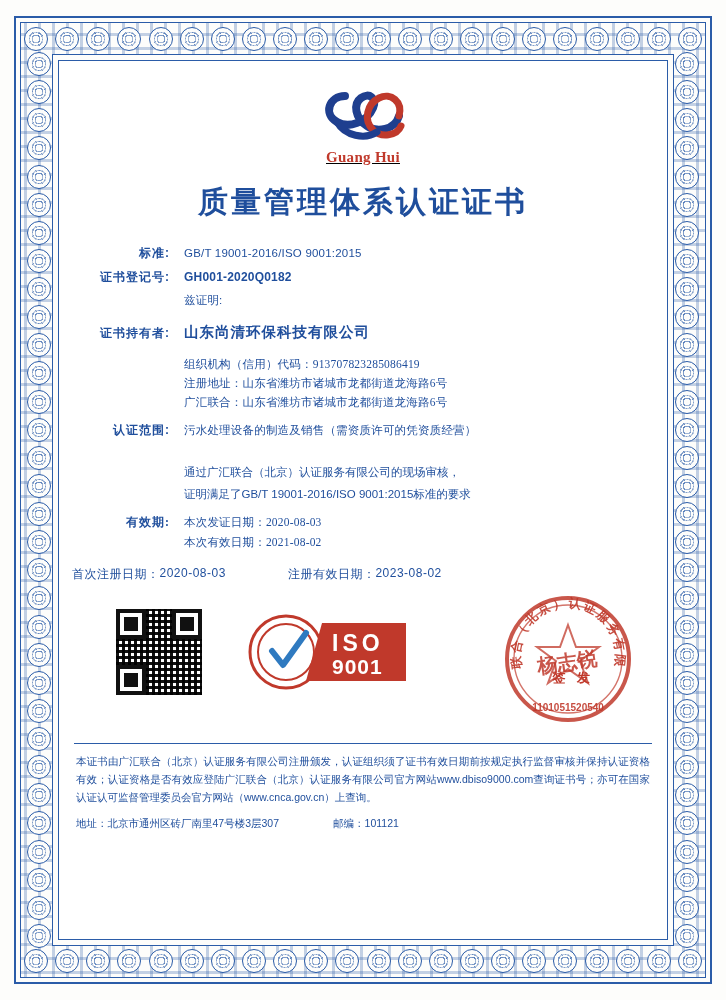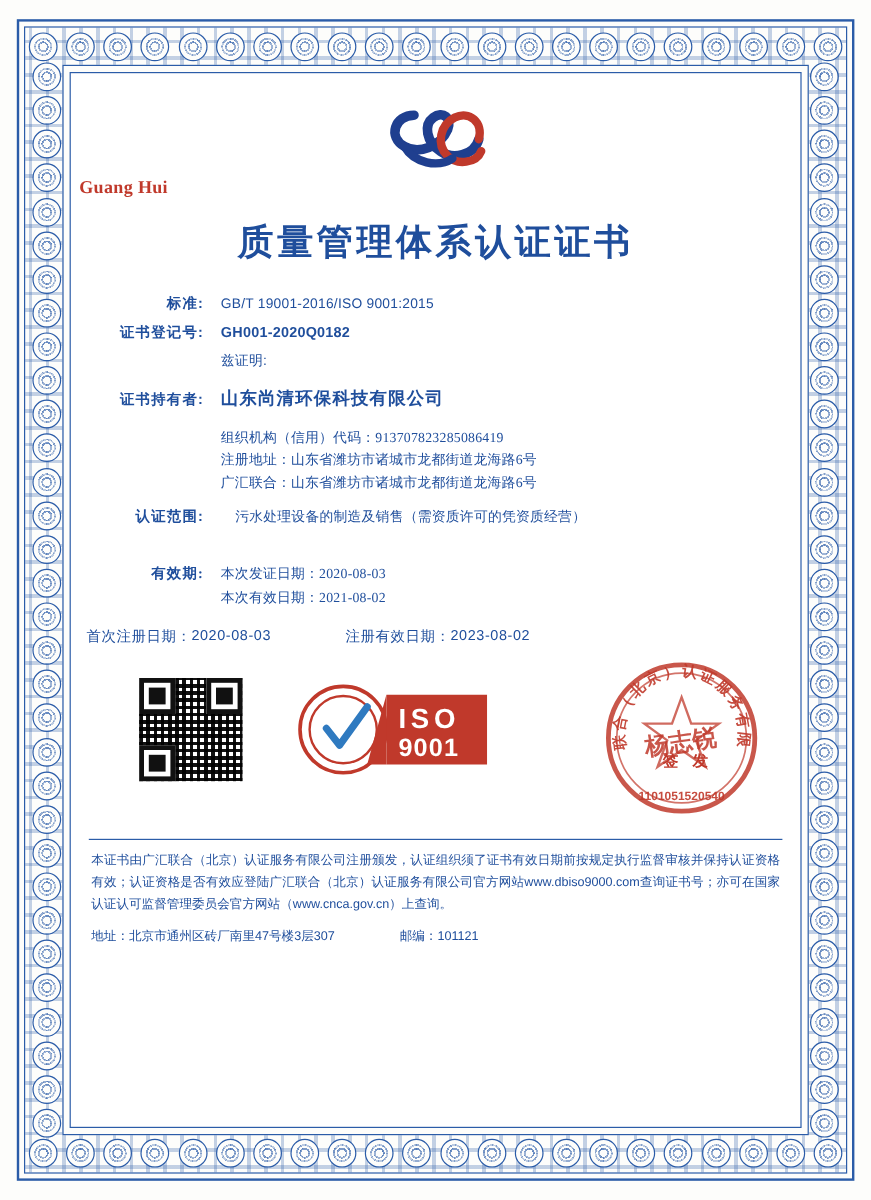--- a/index.html
+++ b/index.html
@@ -102,21 +102,22 @@
     background: #ffffff;
   }
   .content {
     position: absolute;
     left: 66px; top: 68px; right: 66px; bottom: 68px;
     box-sizing: border-box;
   }
   
   .logo-wrap {
     margin-top: 18px;
-    text-align: left;
+    text-align: center;
+    text-decoration: underline;
   }
   .logo-mark { display: block; margin: 0 auto; }
   .logo-text {
     margin-top: 3px;
     color: #c0392b;
     font-size: 15px;
     font-weight: bold;
     letter-spacing: 0.3px;
     font-family: "Liberation Serif", serif;
   }
@@ -156,21 +157,21 @@
   .row .value.big {
     font-size: 14.5px;
     font-weight: bold;
     letter-spacing: 1px;
   }
   .row .value.med {
     font-size: 12px;
     font-weight: bold;
   }
   .row.tight { margin-bottom: 4px; font-family: Liberation Serif, serif; }
-  .row.gap-before { margin-top: 12px; gap: 12px; }
+  .row.gap-before { margin-top: 12px; }
   .spacer-sm { height: 8px; }
   .spacer-md { height: 16px; }
   .statement {
     color: #1f4e9c;
     font-size: 11.5px;
     line-height: 1.9;
     margin-left: 118px;
   }
   
   .reg-line {
@@ -445,20 +446,24 @@
         <div class="value">广汇联合：山东省潍坊市诸城市龙都街道龙海路6号</div>
       </div>
 
       <div class="row gap-before">
         <div class="label">认证范围:</div>
         <div class="value">污水处理设备的制造及销售（需资质许可的凭资质经营）</div>
       </div>
 
       <div class="spacer-md"></div>
 
+      <div class="statement">
+        <div>通过广汇联合（北京）认证服务有限公司的现场审核，</div>
+        <div>证明满足了GB/T 19001-2016/ISO 9001:2015标准的要求</div>
+      </div>
 
       <div class="spacer-sm"></div>
 
       <div class="row tight">
         <div class="label">有效期:</div>
         <div class="value">本次发证日期：2020-08-03</div>
       </div>
 
       <div class="row tight">
         <div class="label"></div>

